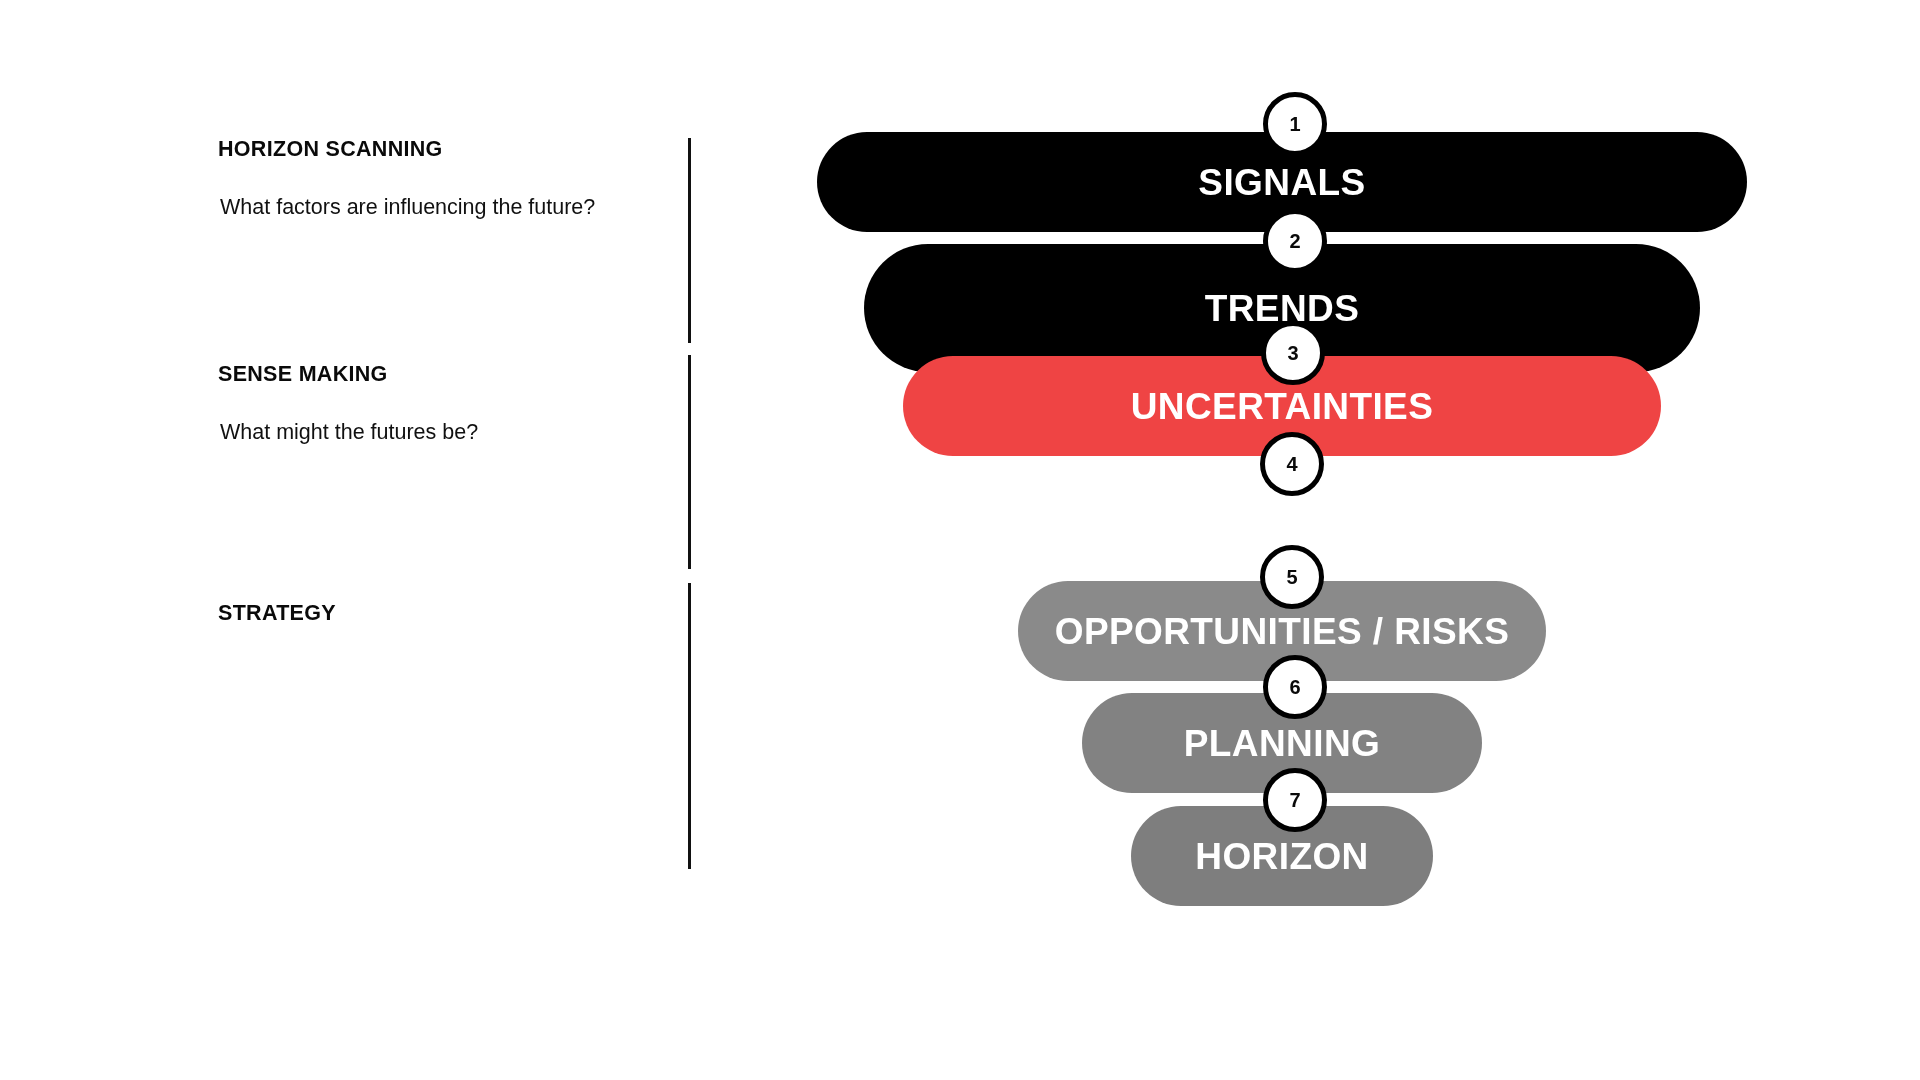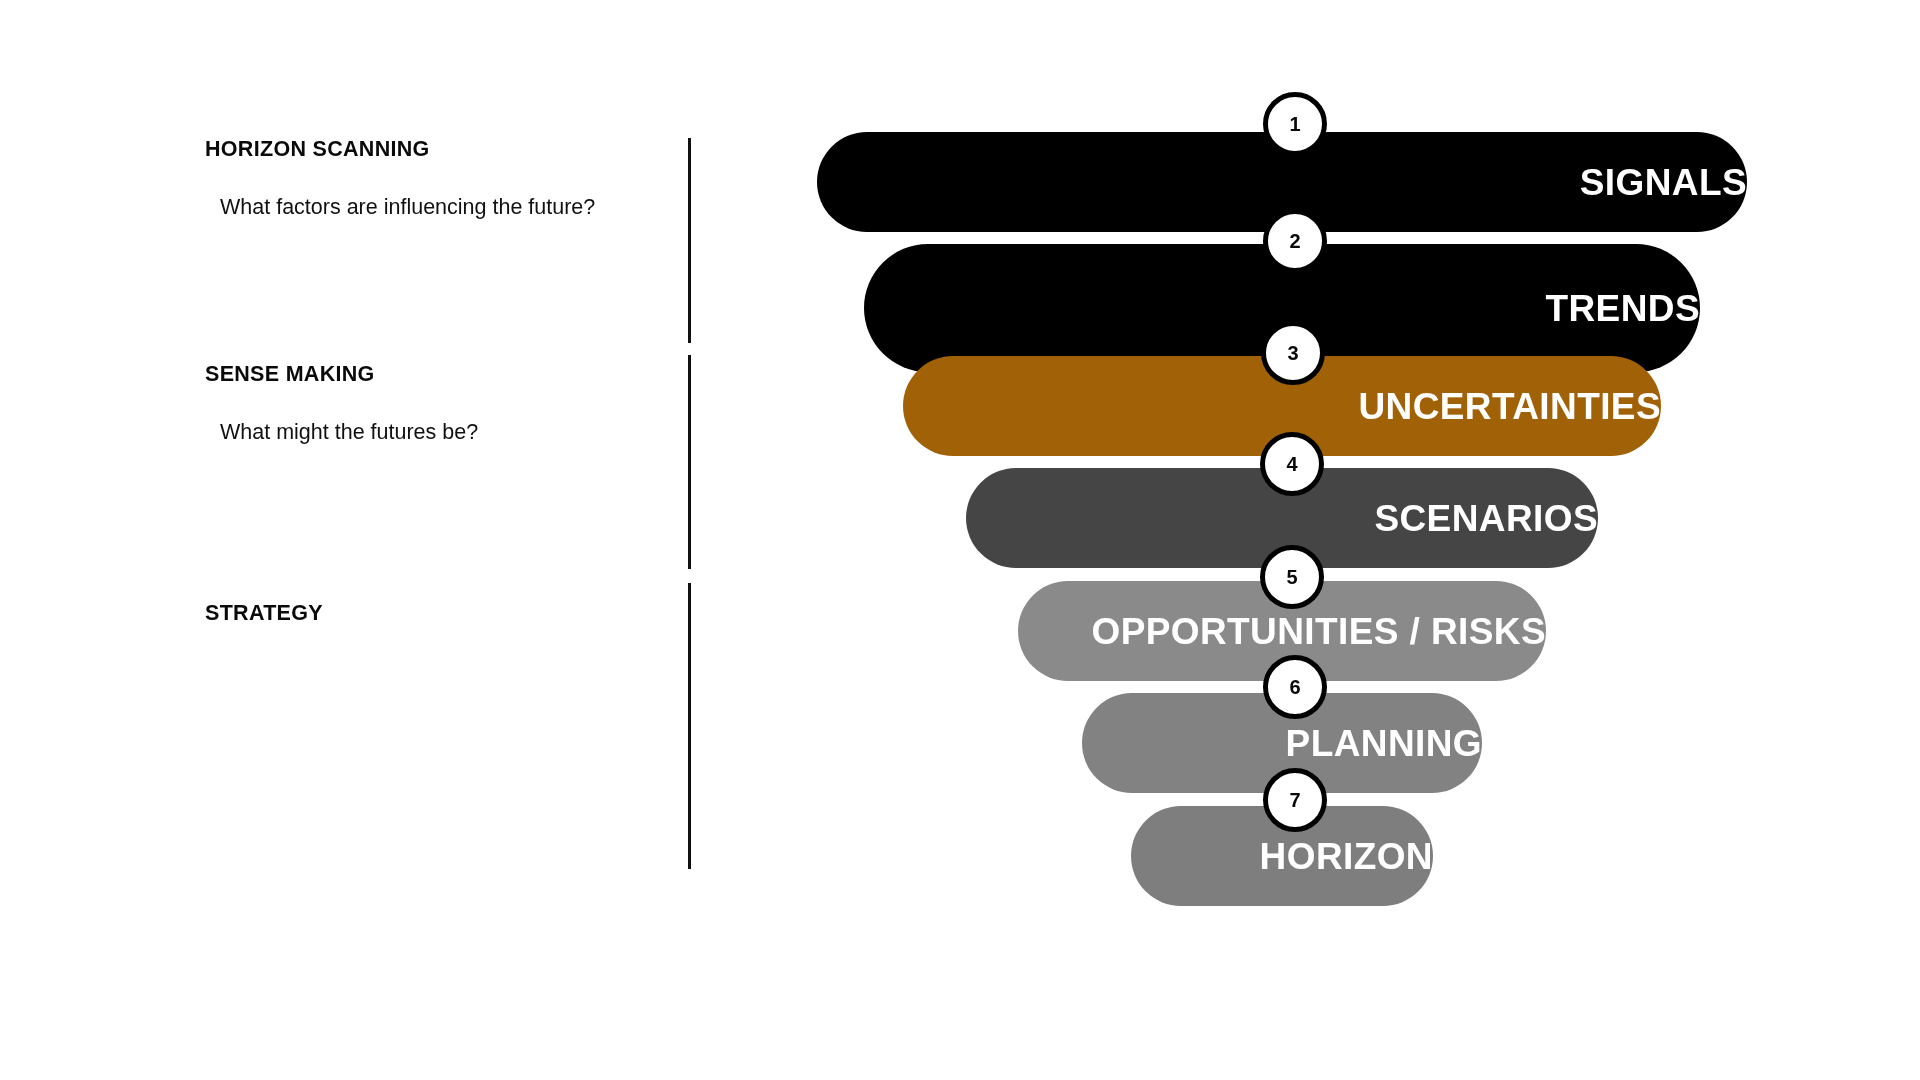--- a/index.html
+++ b/index.html
@@ -39,21 +39,21 @@
   .legend-group.g1 { top: 138px; }
   .legend-group.g2 { top: 363px; }
   .legend-group.g3 { top: 602px; }
 
   .legend-title {
     font-size: 21.5px;
     font-weight: bold;
     letter-spacing: 0.3px;
     color: #0a0a0a;
     line-height: 1.1;
-    margin: 0 0 31px 0;
+    margin: 0 0 31px 13px;
     white-space: nowrap;
   }
 
   .legend-sub {
     font-size: 21.5px;
     font-weight: normal;
     color: #111111;
     line-height: 1.33;
     margin: 15px;
     max-width: 380px;
@@ -77,21 +77,21 @@
     top: 0;
     width: 1920px;
     height: 1080px;
   }
 
   .bar {
     position: absolute;
     border-radius: 999px;
     display: flex;
     align-items: center;
-    justify-content: flex-end;
+    justify-content: center;
     box-sizing: border-box;
   }
 
   .bar-label {
     color: #ffffff;
     font-weight: bold;
     font-size: 35px;
     letter-spacing: 0.4px;
     white-space: nowrap;
     line-height: 1;
@@ -147,25 +147,22 @@
   <div class="divider d3" style="background: rgb(17, 17, 17);"></div>
 
   <div class="funnel">
 
     <div class="bar" id="bar-1" style="top: 132px; height: 100px; width: 930px; left: 817px; background: rgb(0, 0, 0); z-index: 10;">
       <span class="bar-label" style="font-size: 37px; color: rgb(255, 255, 255);">SIGNALS</span>
     </div>
     <div class="bar" id="bar-2" style="top: 244px; height: 128px; width: 836px; left: 864px; background: rgb(0, 0, 0); z-index: 11;">
       <span class="bar-label" style="font-size: 37px; color: rgb(255, 255, 255);">TRENDS</span>
     </div>
-    <div class="bar" id="bar-3" style="top: 356px; height: 100px; width: 758px; left: 903px; background: #a16207; z-index: 12;">
+    <div class="bar" id="bar-3" style="top: 356px; height: 100px; width: 758px; left: 903px; background: #ef4444; z-index: 12;">
       <span class="bar-label" style="font-size: 37px; color: rgb(255, 255, 255);">UNCERTAINTIES</span>
-    </div>
-    <div class="bar" id="bar-4" style="top: 468px; height: 100px; width: 632px; left: 966px; background: rgb(69, 69, 69); z-index: 13;">
-      <span class="bar-label" style="font-size: 37px; color: rgb(255, 255, 255);">SCENARIOS</span>
     </div>
     <div class="bar" id="bar-5" style="top: 581px; height: 100px; width: 528px; left: 1018px; background: rgb(138, 138, 138); z-index: 14;">
       <span class="bar-label" style="font-size: 37px; color: rgb(255, 255, 255);">OPPORTUNITIES / RISKS</span>
     </div>
     <div class="bar" id="bar-6" style="top: 693px; height: 100px; width: 400px; left: 1082px; background: rgb(130, 130, 130); z-index: 15;">
       <span class="bar-label" style="font-size: 37px; color: rgb(255, 255, 255);">PLANNING</span>
     </div>
     <div class="bar" id="bar-7" style="top: 806px; height: 100px; width: 302px; left: 1131px; background: rgb(126, 126, 126); z-index: 16;">
       <span class="bar-label" style="font-size: 37px; color: rgb(255, 255, 255);">HORIZON</span>
     </div>

